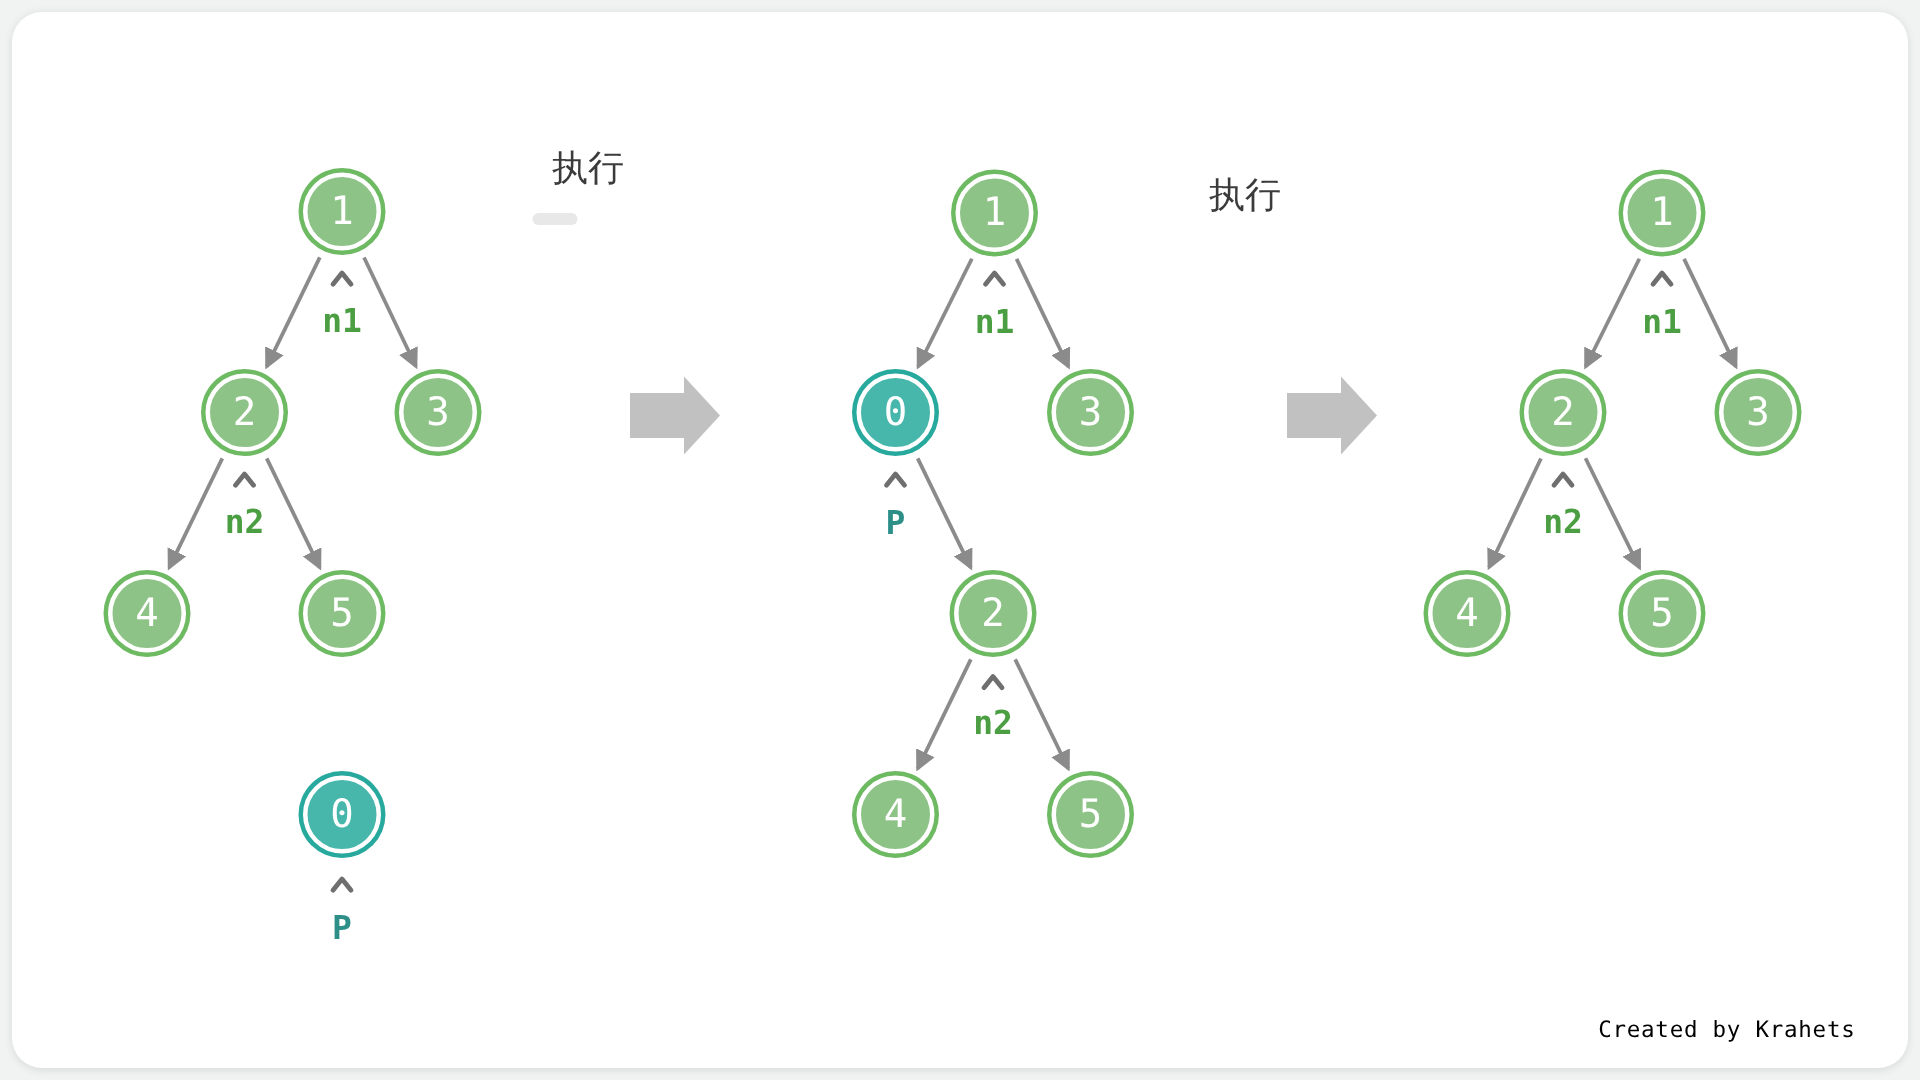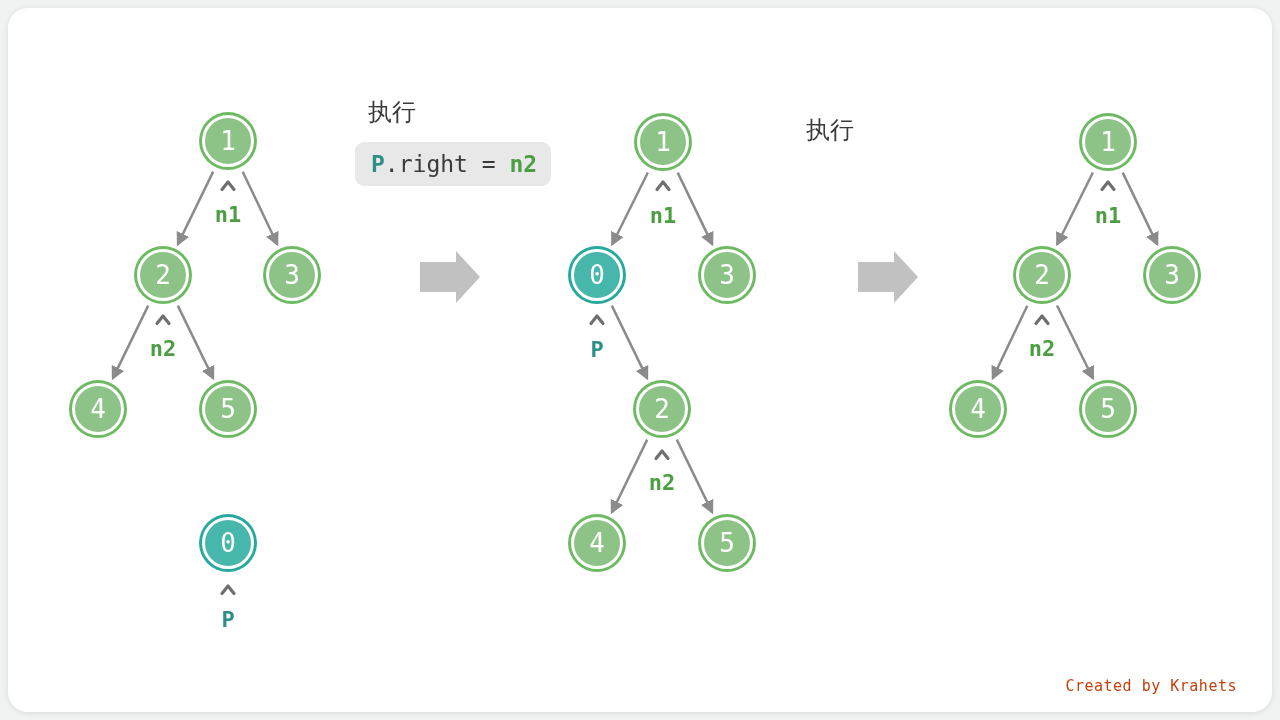--- a/index.html
+++ b/index.html
@@ -49,21 +49,21 @@
     font-size:23px; line-height:36px; color:#3b3b3b;
     padding:4px 14px 4px 16px; white-space:nowrap;
   }
   .code-line span[data-color="green"] { color:#4c9e43; font-weight:bold; }
   .code-line span[data-color="teal"]  { color:#2d8f88; font-weight:bold; }
   .code-line span[data-color="plain"] { color:#3b3b3b; }
 
   .credit {
     position:absolute; top:677px; right:43px;
     font-family:"DejaVu Sans Mono","Liberation Mono",monospace;
-    font-size:15px; color:#c2410c; letter-spacing:0.5px;
+    font-size:15px; color:#000000; letter-spacing:0.5px;
   }
 </style>
 </head>
 <body>
 
 <div class="stage">
   <div class="card"></div>
 
   <svg class="layer" viewBox="0 0 1280 720">
     <defs>
@@ -117,21 +117,20 @@
   <div class="node" style="left:98px;top:409px" data-variant="green">4</div>
   <div class="node" style="left:228px;top:409px" data-variant="green">5</div>
   <div class="node" style="left:228px;top:543px" data-variant="teal">0</div>
 
   <div class="ptr" style="left:228px;top:215px" data-color="green">n1</div>
   <div class="ptr" style="left:163px;top:349px" data-color="green">n2</div>
   <div class="ptr" style="left:228px;top:620px" data-color="teal">P</div>
 
   <div class="exec-title" style="left:368px;top:99px">执行</div>
   <div class="code-block" style="left:355px;top:142px">
-    <div class="code-line"><span data-color="teal">P</span><span data-color="plain">.right = </span><span data-color="green">n2</span></div>
   </div>
 
   <div class="node" style="left:663px;top:142px" data-variant="green">1</div>
   <div class="node" style="left:597px;top:275px" data-variant="teal">0</div>
   <div class="node" style="left:727px;top:275px" data-variant="green">3</div>
   <div class="node" style="left:662px;top:409px" data-variant="green">2</div>
   <div class="node" style="left:597px;top:543px" data-variant="green">4</div>
   <div class="node" style="left:727px;top:543px" data-variant="green">5</div>
 
   <div class="ptr" style="left:663px;top:216px" data-color="green">n1</div>

